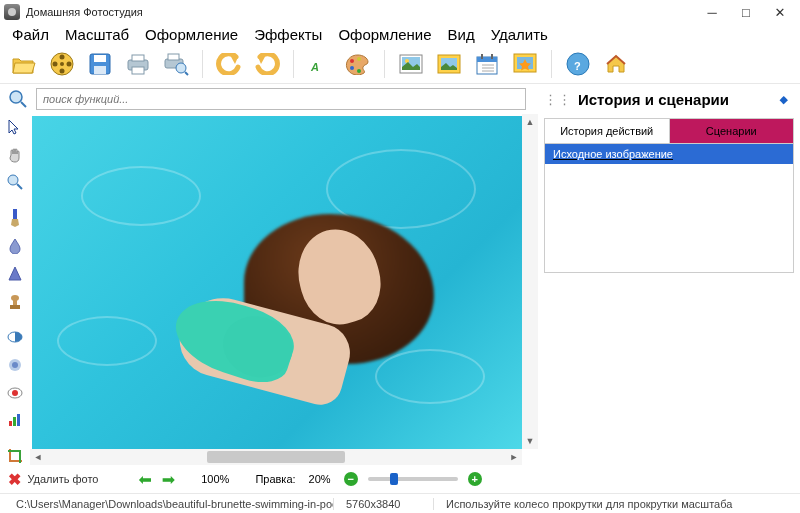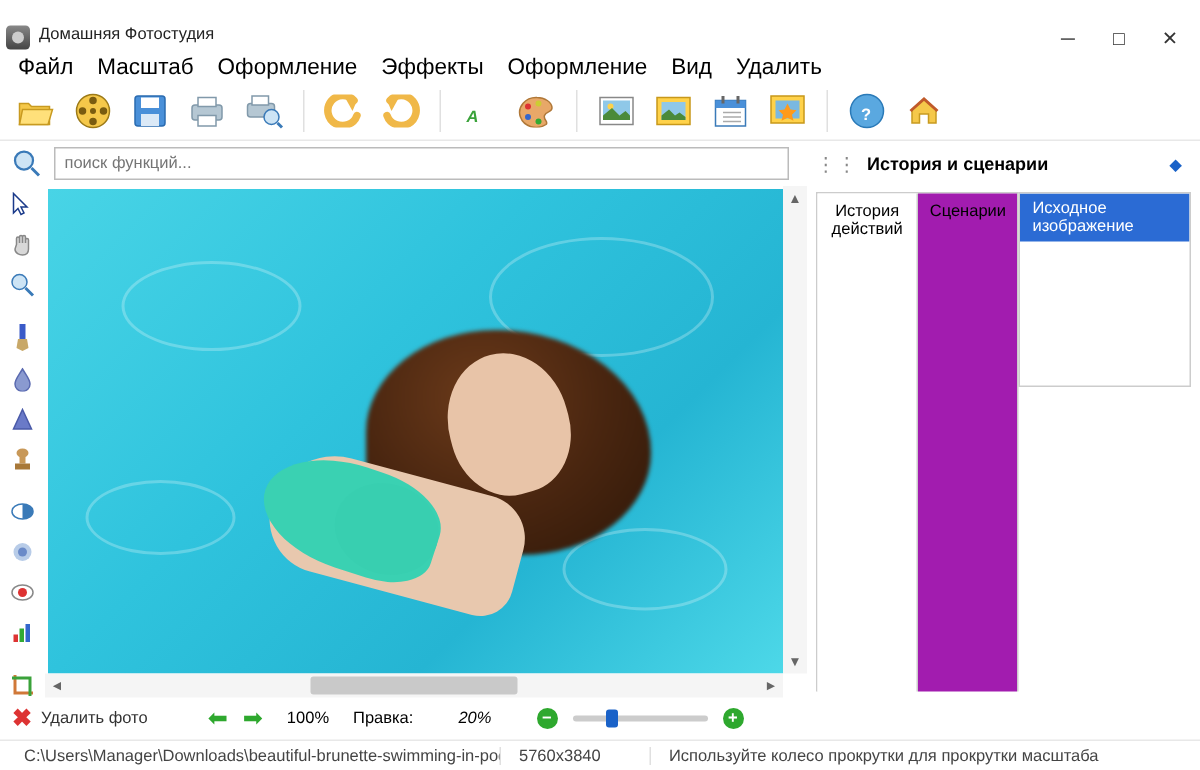--- a/index.html
+++ b/index.html
@@ -1,34 +1,34 @@
 <!DOCTYPE html>
 <html><head>
 <meta charset="utf-8">
 <style>
   * { box-sizing: border-box; margin: 0; padding: 0; font-family: Tahoma, Arial, sans-serif; font-size: 11px; }
   body { width: 800px; height: 513px; background: #fff; overflow: hidden; display: flex; flex-direction: column; }
-  .titlebar { height: 24px; display: flex; padding: 17px 4px; }
+  .titlebar { height: 24px; display: flex; align-items: center; padding: 0 4px; }
   .titlebar .app-icon { width: 16px; height: 16px; margin-right: 6px; background: linear-gradient(#888,#444); border-radius: 3px; position: relative; }
   .titlebar .app-icon::after{content:"";position:absolute;top:4px;left:4px;width:8px;height:8px;border-radius:50%;background:#ccc;}
   .titlebar .title { flex: 1; font-size: 11px; color: #222; }
   .win-btns { display: flex; gap: 18px; padding-right: 8px;}
   .win-btn { width: 16px; height: 16px; display: flex; align-items: center; justify-content: center; color: #333; font-size: 13px;}
   .menubar { height: 20px; display: flex; align-items: center; padding: 0 6px; gap: 4px; }
   .menubar span { padding: 2px 6px; font-size: 15px; color: #000; }
   .toolbar { height: 40px; display: flex; align-items: center; padding: 2px 8px; gap: 6px; border-bottom: 1px solid #e8e8e8;}
   .tbtn { width: 32px; height: 32px; display:flex; align-items:center; justify-content:center; border-radius:3px;}
   .sep { width:1px; height:28px; background:#e0e0e0; margin:0 4px;}
   .searchbar { height: 30px; display:flex; align-items:center; padding: 3px 6px; gap:6px; }
   .search-icon-wrap{width:24px;height:24px;display:flex;align-items:center;justify-content:center;}
-  .search-input{flex:0 0 490px;height:22px;border:1px solid #bbb;padding:0 6px;font-size:11px;color:#888;}
+  .search-input{flex:0 0 490px;height:22px;border:1px solid #bbb;padding:0 6px;font-size:11px;color:#888;font-style:italic;}
   .filler{flex:1;}
   .panel-hdr{display:flex;align-items:center;gap:6px;padding:0 6px;}
   .panel-hdr .dots{color:#888;font-size:13px;letter-spacing:1px;}
-  .panel-hdr .ptitle{font-weight:bold;font-size:12px;}
+  .panel-hdr .ptitle{font-weight:bold;font-size:15px;}
   .panel-hdr .expand{margin-left:auto;color:#1a62c8;}
   .main{flex:1;display:flex;min-height:0;}
   .left-tools{width:30px;background:#fff;display:flex;flex-direction:column;align-items:center;padding-top:4px;gap:10px;border-right:0;}
   .lt{width:18px;height:18px;display:flex;align-items:center;justify-content:center;}
   .canvas-wrap{flex:1;display:flex;flex-direction:column;min-width:0;}
   .canvas{flex:1;position:relative;overflow:hidden;margin:2px 0 0 2px;}
   .pool{position:absolute;inset:0;background:linear-gradient(135deg,#48d4e6 0%,#2fc3dd 40%,#25b5d3 70%,#4dd8e8 100%);}
   .ripple{position:absolute;border:2px solid rgba(255,255,255,.25);border-radius:50%;}
   .body-shape{position:absolute;left:30%;top:40%;width:240px;height:130px;}
   .head{position:absolute;right:40px;top:-20px;width:80px;height:95px;background:#e8c4a8;border-radius:50% 50% 45% 45%;transform:rotate(-15deg);}
@@ -36,26 +36,26 @@
   .torso{position:absolute;left:0;top:60px;width:170px;height:80px;background:#e8c8ae;border-radius:60px 40px 30px 50px;transform:rotate(15deg);}
   .bikini{position:absolute;left:-5px;top:55px;width:120px;height:70px;background:#3ad1b2;border-radius:55% 45% 35% 55%;transform:rotate(18deg);}
   .bikini::after{content:"";position:absolute;left:50px;top:5px;width:70px;height:60px;background:#38cfb0;border-radius:50%;}
   .vscroll{width:16px;background:#f5f5f5;display:flex;flex-direction:column;}
   .vscroll .arrow{height:16px;display:flex;align-items:center;justify-content:center;color:#666;font-size:9px;}
   .vscroll .thumb{flex:1;margin:2px;}
   .hscroll{height:16px;background:#f5f5f5;display:flex;margin-right:16px;}
   .hscroll .arrow{width:16px;display:flex;align-items:center;justify-content:center;color:#666;font-size:9px;}
   .hscroll .track{flex:1;position:relative;}
   .hscroll .thumb{position:absolute;left:35%;top:2px;height:12px;width:30%;background:#c9c9c9;border-radius:2px;}
-  .rpanel{width:262px;background:#fff;padding:4px 6px;display:flex;flex-direction:row;}
+  .rpanel{width:262px;background:#fff;padding:4px 6px;display:flex;flex-direction:column;}
   .tabs{display:flex;border:1px solid #ccc;border-bottom:none;}
-  .tab{flex:1;text-align:center;padding:6px 4px;font-size:11px;background:#a21caf;border-right:1px solid #ccc;}
+  .tab{flex:1;text-align:center;padding:6px 4px;font-size:11px;background:#be185d;border-right:1px solid #ccc;}
   .tab:last-child{border-right:none;}
   .tab.active{background:#fff;font-weight:normal;}
-  .history-list{border:1px solid #ccc;height:130px;overflow:auto;}
+  .history-list{border:1px solid #ccc;height:130px;overflow:auto;text-decoration:underline;}
   .history-item{background:#2b6bd4;color:#fff;padding:4px 8px;font-size:11px;}
   .bottombar{height:28px;display:flex;align-items:center;padding:0 8px;gap:10px;border-top:0;}
   .del-btn{display:flex;align-items:center;gap:6px;color:#333;}
   .red-x{color:#d33;font-weight:bold;font-size:16px;}
   .arrow-btn{font-size:16px;}
   .green{color:#2ea82e;}
   .slider{width:90px;height:4px;background:#ccc;position:relative;border-radius:2px;}
   .slider .sld-thumb{position:absolute;left:25%;top:-4px;width:8px;height:12px;background:#1a62c8;border-radius:2px;}
   .circ{width:14px;height:14px;border-radius:50%;display:flex;align-items:center;justify-content:center;color:#fff;font-size:11px;font-weight:bold;}
   .circ.minus{background:#2ea82e;}
@@ -338,23 +338,23 @@
 </div>
 
 <div class="bottombar">
   <div class="del-btn">
     <span class="red-x">✖</span>
     <span>Удалить фото</span>
   </div>
   <div style="width:20px"></div>
   <span class="arrow-btn green">⬅</span>
   <span class="arrow-btn green">➡</span>
-  <span style="margin:0 6px;">100%</span>
+  <span style="margin:0 16px;">100%</span>
   <span>Правка:</span>
-  <span style="margin:0 20px;font-style:italic;">20%</span>
+  <span style="margin:0 3px;">20%</span>
   <div class="circ minus">−</div>
   <div class="slider">
       <div class="sld-thumb"></div>
     </div>
   <div class="circ plus">+</div>
 </div>
 
 <div class="statusbar">
   <div class="sec" style="flex:0 0 330px;overflow:hidden;white-space:nowrap;">C:\Users\Manager\Downloads\beautiful-brunette-swimming-in-pool-JPRZEMB.jpg</div>
   <div class="sec" style="flex:0 0 100px;">5760x3840</div>

